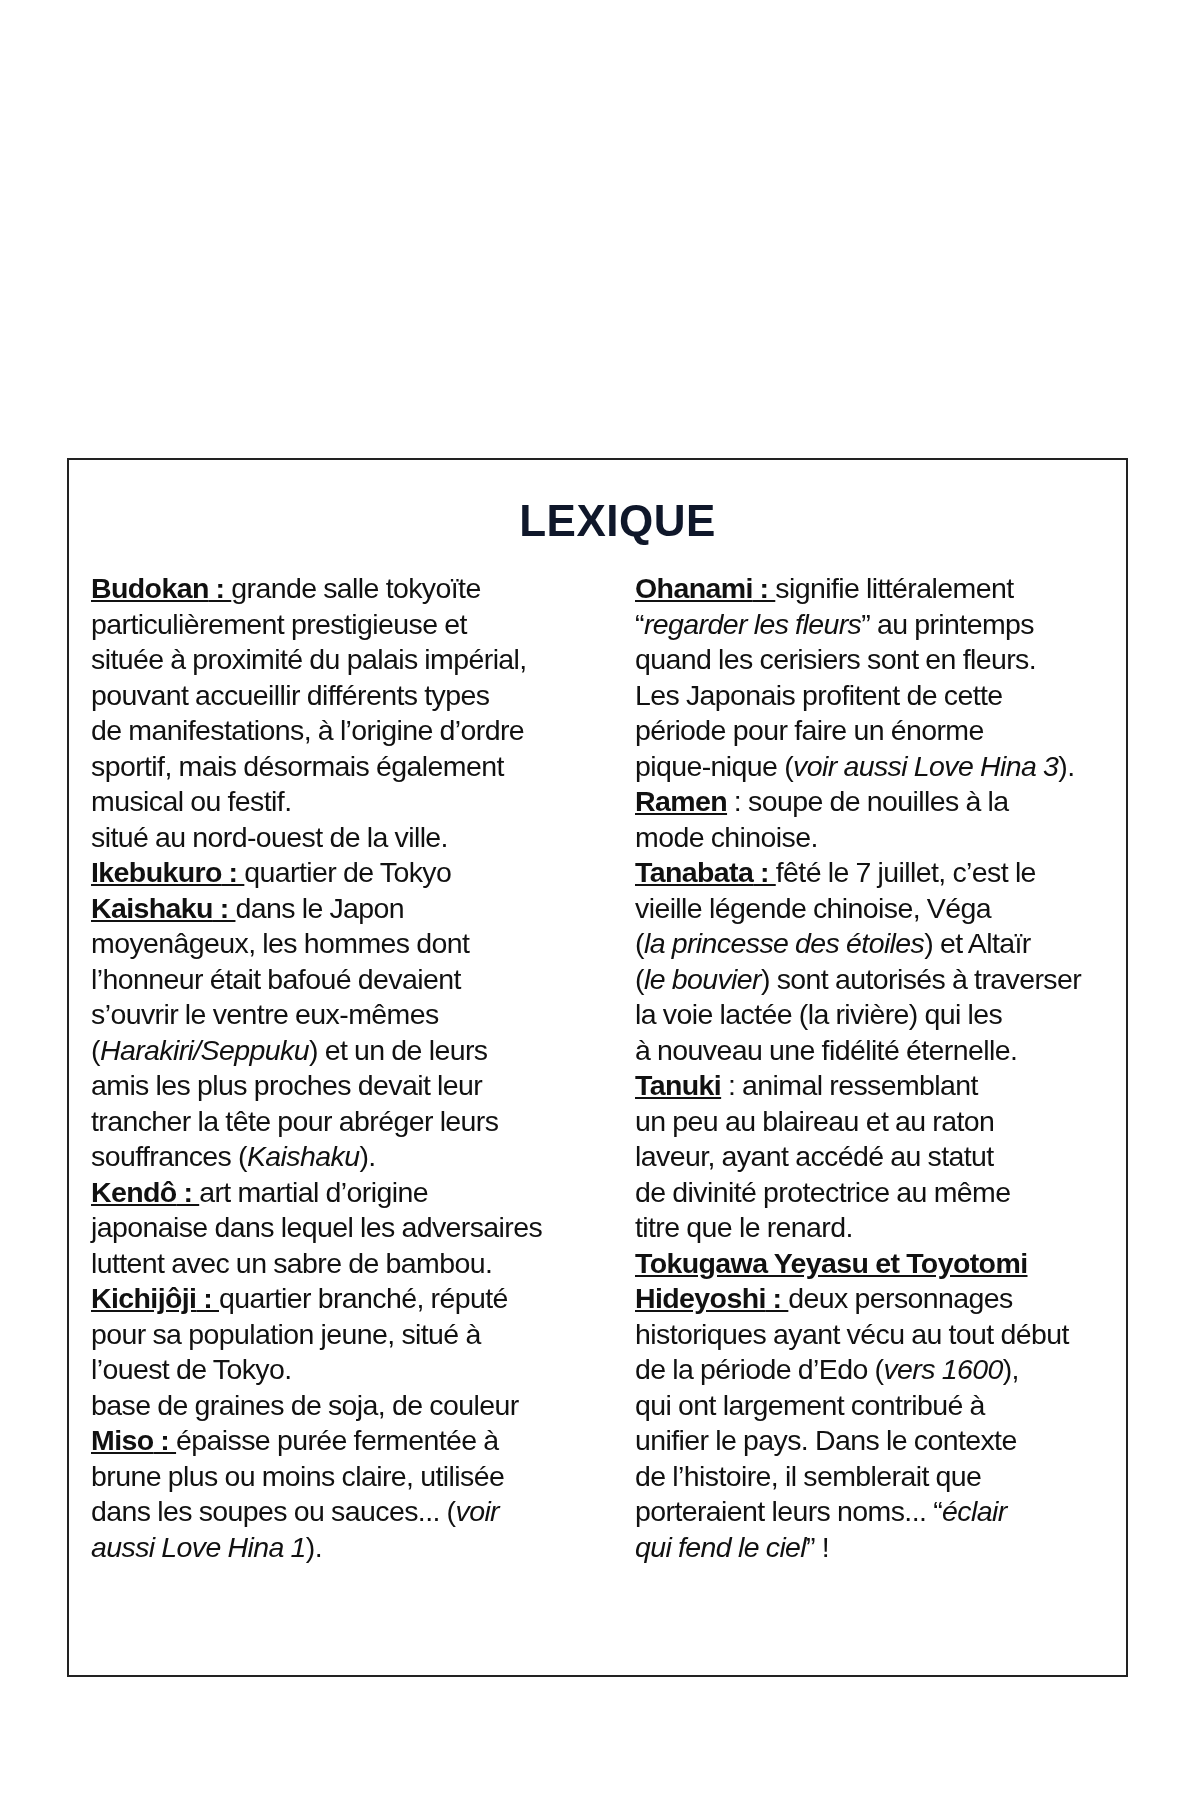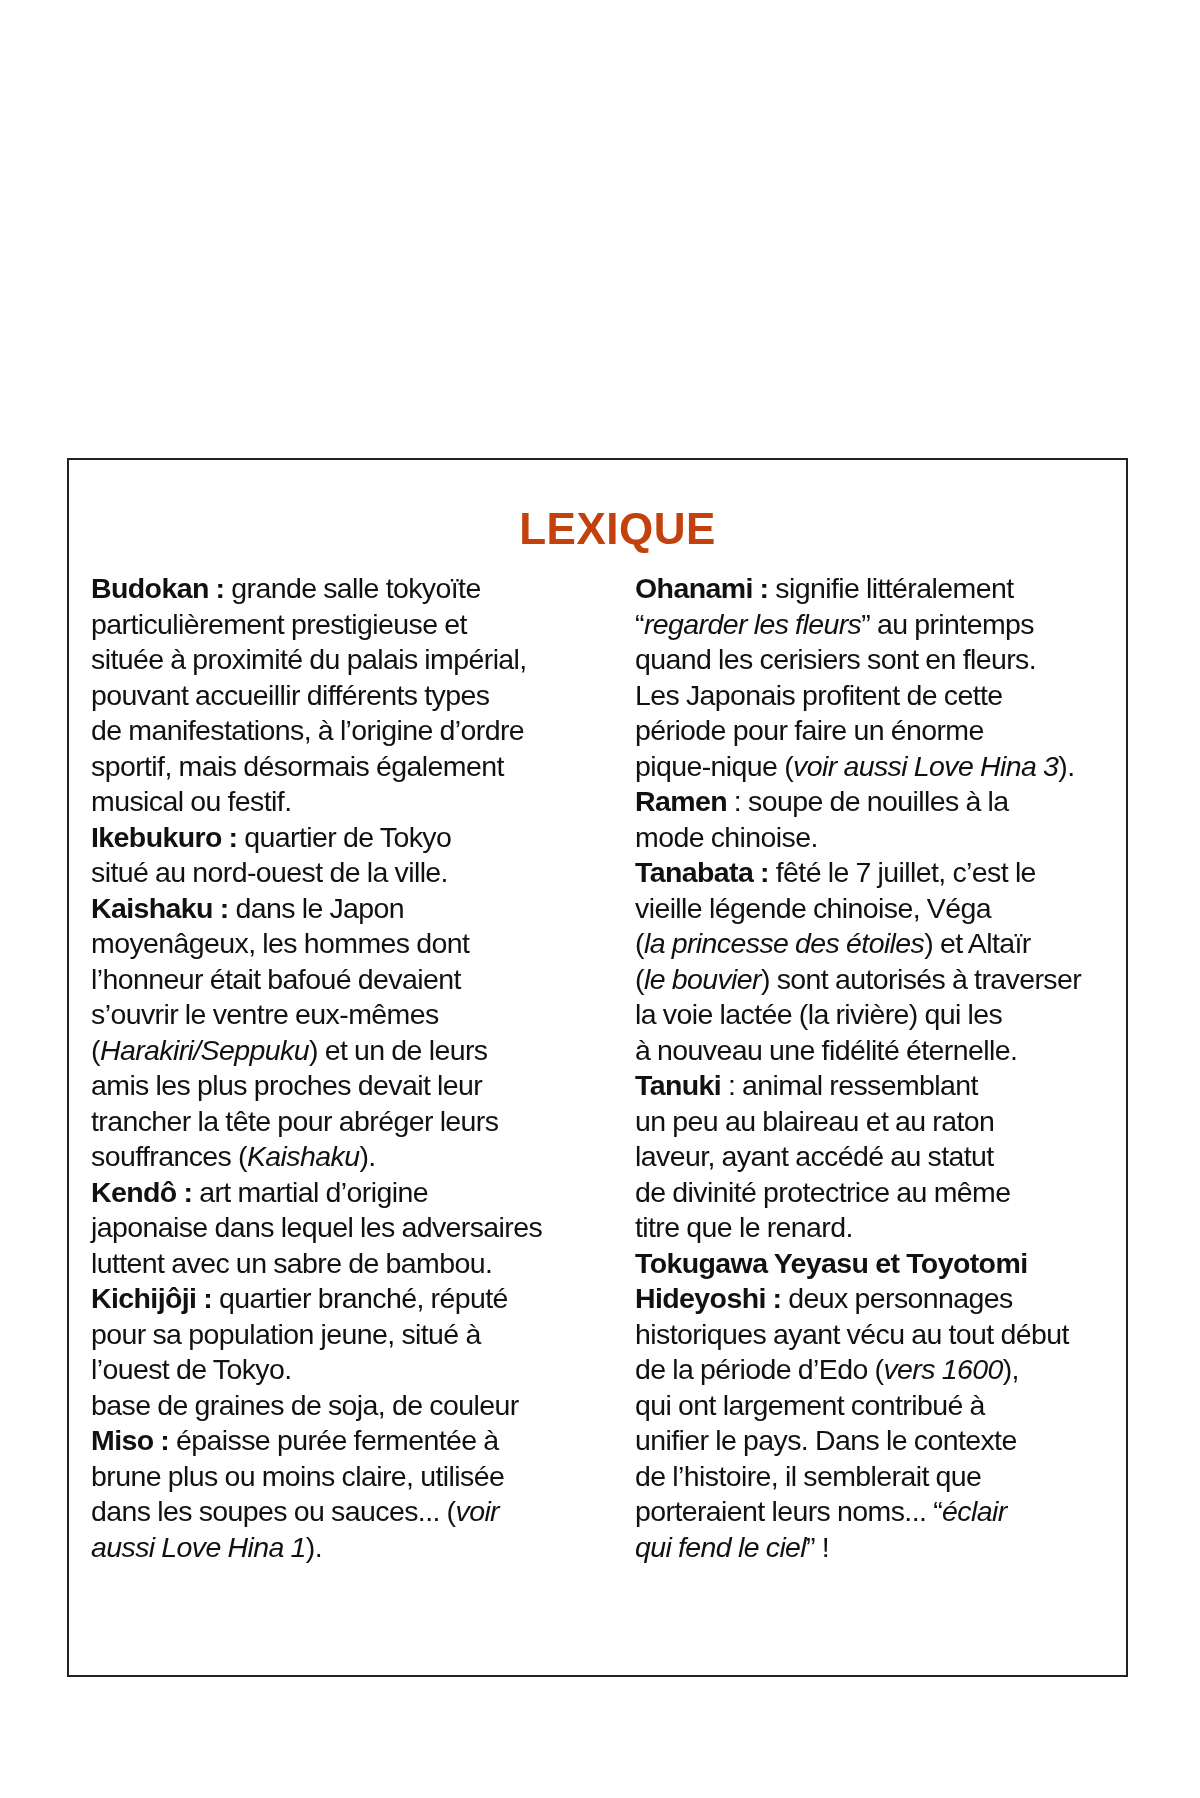--- a/index.html
+++ b/index.html
@@ -1,47 +1,47 @@
 <!DOCTYPE html>
 <html><head>
 <meta charset="utf-8">
 <style>
   html, body { margin: 0; padding: 0; background: #ffffff; }
   body { width: 1200px; height: 1798px; position: relative; overflow: hidden;
          font-family: "Liberation Sans", sans-serif; color: #111111; }
   .lexique-box { position: absolute; left: 67px; top: 458px; width: 1057px; height: 1215px;
          border: 2px solid #222222; box-sizing: content-box; }
-  .title { position: absolute; left: 0; right: 0; top: 44px; text-align: center;
-         font-size: 44px; font-weight: bold; letter-spacing: 0.5px; color: #c2410c; line-height: 50px; margin-left: 40px; }
+  .title { position: absolute; left: 0; right: 0; top: 36px; text-align: center;
+         font-size: 44px; font-weight: bold; letter-spacing: 0.5px; color: #0f172a; line-height: 50px; margin-left: 40px; }
   .col { position: absolute; top: 111px; font-size: 28.5px; line-height: 35.5px;
          letter-spacing: -0.6px; word-spacing: -0.5px; white-space: nowrap; }
   .col.left { left: 22px; }
   .col.right { left: 566px; }
-  .term { font-weight: bold; }
+  .term { font-weight: bold; text-decoration: underline; }
   .line { display: block; height: 35.5px; }
   i { font-style: italic; }
 </style>
 </head>
 <body>
 
 <div class="lexique-box">
   <div class="title">LEXIQUE</div>
   <div class="col left" id="col-left">
       <div class="entry">
         <span class="line"><span class="term">Budokan</span><span class="term" style="white-space: pre;"> : </span><span>grande salle tokyoïte</span></span>
         <span class="line"><span>particulièrement prestigieuse et</span></span>
         <span class="line"><span>située à proximité du palais impérial,</span></span>
         <span class="line"><span>pouvant accueillir différents types</span></span>
         <span class="line"><span>de manifestations, à l’origine d’ordre</span></span>
         <span class="line"><span>sportif, mais désormais également</span></span>
         <span class="line"><span>musical ou festif.</span></span>
       </div>
       <div class="entry">
+        <span class="line"><span>situé au nord-ouest de la ville.</span></span>
         <span class="line"><span class="term">Ikebukuro</span><span class="term" style="white-space: pre;"> : </span><span>quartier de Tokyo</span></span>
-        <span class="line"><span>situé au nord-ouest de la ville.</span></span>
       </div>
       <div class="entry">
         <span class="line"><span class="term">Kaishaku</span><span class="term" style="white-space: pre;"> : </span><span>dans le Japon</span></span>
         <span class="line"><span>moyenâgeux, les hommes dont</span></span>
         <span class="line"><span>l’honneur était bafoué devaient</span></span>
         <span class="line"><span>s’ouvrir le ventre eux-mêmes</span></span>
         <span class="line"><span>(</span><i>Harakiri/Seppuku</i><span>) et un de leurs</span></span>
         <span class="line"><span>amis les plus proches devait leur</span></span>
         <span class="line"><span>trancher la tête pour abréger leurs</span></span>
         <span class="line"><span>souffrances (</span><i>Kaishaku</i><span>).</span></span>

